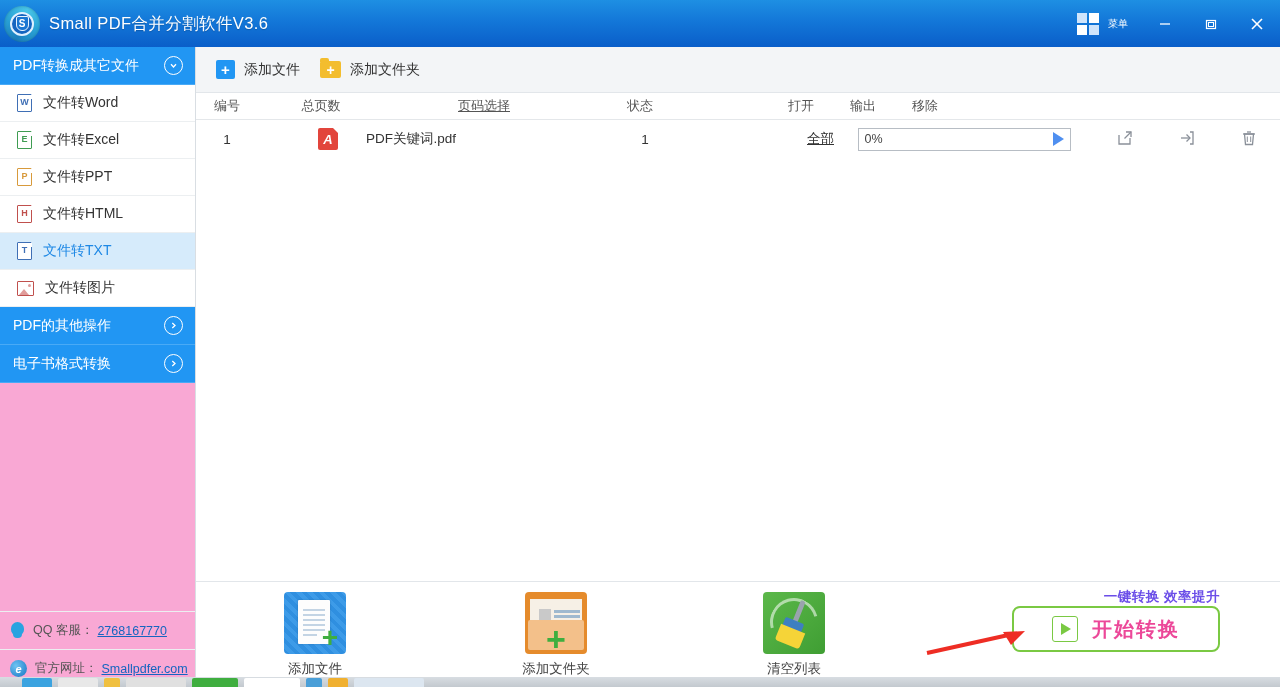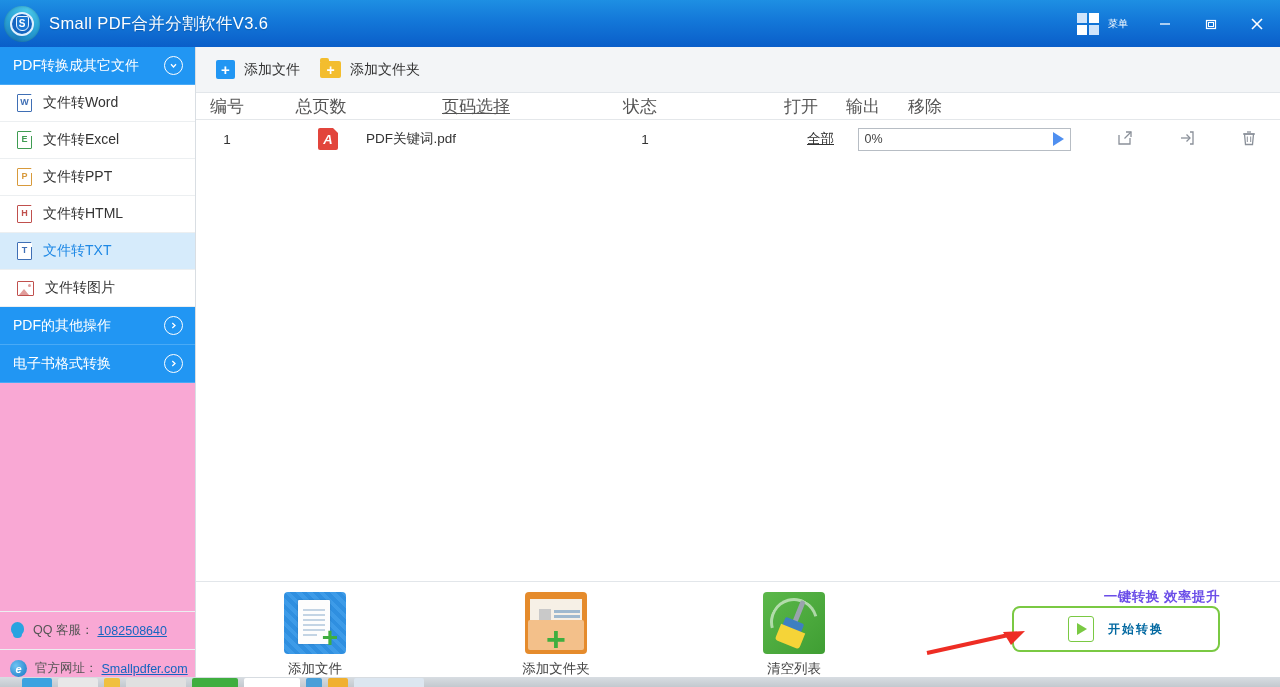--- a/index.html
+++ b/index.html
@@ -176,21 +176,21 @@
   .folder-btn::before {
     content:""; position:absolute; left:0; top:-3px; width:10px; height:4px;
     background:#e8a317; border-radius:2px 2px 0 0;
   }
 
   
   .tbl { position:absolute; left:196px; top:93px; width:1084px; height:488px; background:#fff; }
   .thead {
     height:27px; border-bottom:1px solid #e4e7ea;
     display:flex; align-items:center;
-    font-size:17px; color:#555;
+    font-size:13px; color:#555;
   }
   .trow {
     height:38px; display:flex; align-items:center; font-size:13.5px; color:#333;
   }
   .c-no   { width:62px; text-align:center; flex:0 0 auto; }
   .c-name { width:324px; flex:0 0 auto; display:flex; align-items:center; }
   .c-pages{ width:126px; text-align:center; flex:0 0 auto; }
   .c-sel  { width:126px; text-align:right; flex:0 0 auto;text-decoration:underline; }
   .c-stat { width:260px; text-align:center; flex:0 0 auto; }
   .c-open { width:62px; text-align:center; flex:0 0 auto; }
@@ -296,21 +296,21 @@
   }
   .start-btn .pl {
     width:26px; height:26px; border:1.6px solid #7ac943; border-radius:3px;
     display:flex; align-items:center; justify-content:center; flex:0 0 auto;
   }
   .start-btn .pl::after {
     content:""; width:0; height:0; border-style:solid;
     border-width:6px 0 6px 10px; border-color:transparent transparent transparent #7ac943;
     margin-left:2px;
   }
-  .start-btn .txt { font-size:12px; font-weight:bold; color:#0369a1; letter-spacing:2px; }
+  .start-btn .txt { font-size:20px; font-weight:bold; color:#ec4899; letter-spacing:2px; }
   .arrow {
     position:absolute; left:925px; top:628px; width:110px; height:28px; pointer-events:none;
   }
 
   
   .taskbar {
     position:absolute; left:0; bottom:0; width:1280px; height:10px;
     background:linear-gradient(180deg,#d8dde2,#c3c9cf);
     display:flex; align-items:flex-end; gap:6px; padding-left:22px;
   }
@@ -412,21 +412,21 @@
           </svg>
       </span>
     </div>
 
     <div class="side-foot">
       <div class="foot-row">
         <span class="qq-ic">
             <span class="b"></span>
           </span>
         <span class="t">QQ 客服：</span>
-        <a href="#">1082508640</a>
+        <a href="#">2768167770</a>
       </div>
       <div class="foot-row">
         <span class="ie-ic">e</span>
         <span class="t">官方网址：</span>
         <a href="#">Smallpdfer.com</a>
       </div>
     </div>
   </div>
 
   <div class="toolbar">

